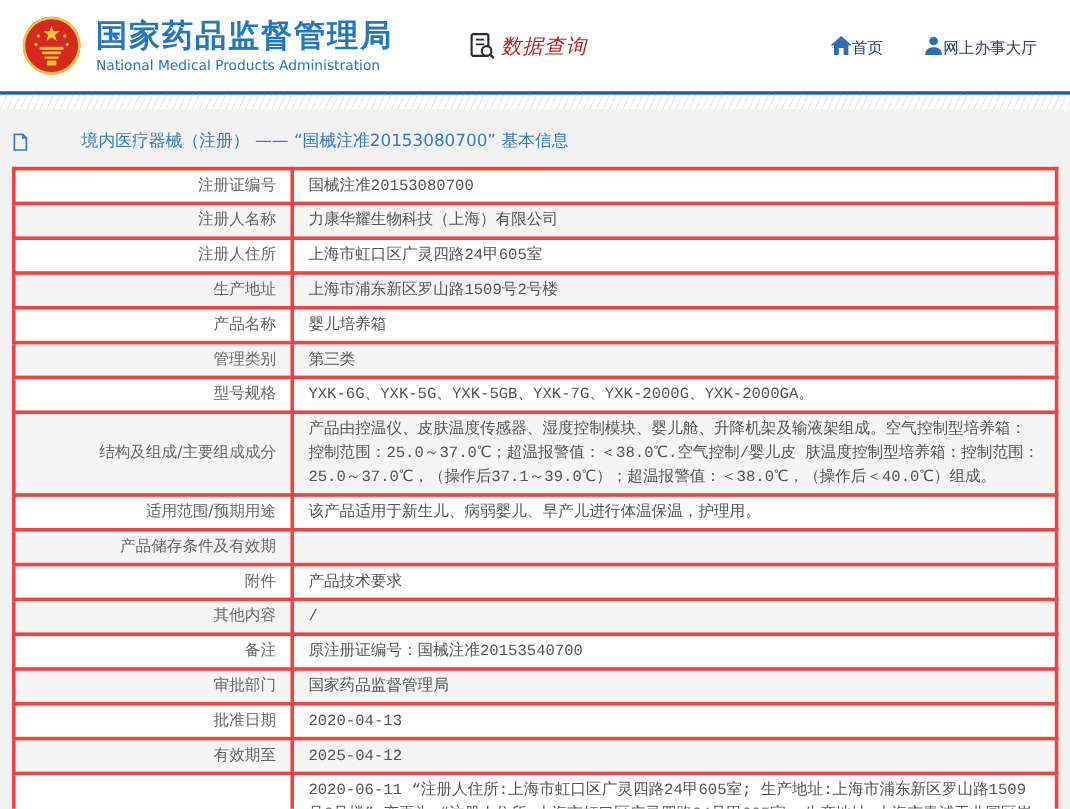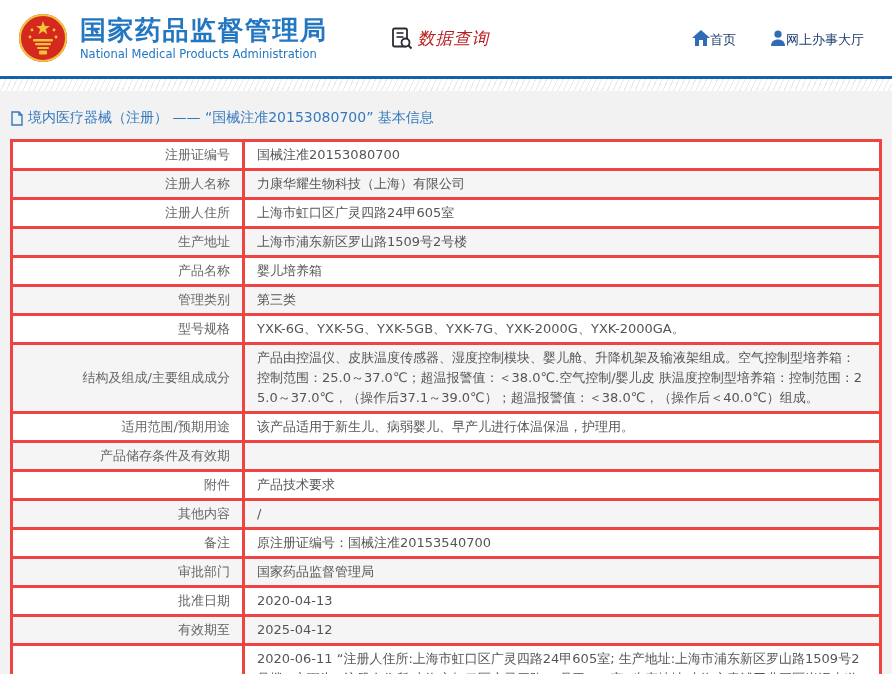--- a/index.html
+++ b/index.html
@@ -18,29 +18,29 @@
   .nav { margin-left:auto; display:flex; gap:34px; }
   .nav-item { display:flex; flex-direction:row; align-items:center; cursor:pointer; }
   .nav-item .lbl { font-size:13px; color:#1d3f6e; margin-top:4px; white-space:nowrap; }
 
   .blue-bar { height:3px; background:#1560ab; }
   .hatch { height:12px; background:#fff;
     background-image:repeating-linear-gradient(115deg,#e9e9ec 0 1px,transparent 1px 5px); }
 
   
   .content { padding:10px 10px 0 10px; }
-  .breadcrumb { display:flex; align-items:center; padding:8px 0 12px 0; }
+  .breadcrumb { display:flex; align-items:center; padding:8px 0 12px 0;gap:40px; }
   .breadcrumb .bc-text { font-size:14px; color:#3579bc; margin-left:4px; }
 
   table.reg { width:872px; border-collapse:collapse; background:#fff; table-layout:fixed; }
   table.reg tr:nth-child(even) { background:#f5f5f6; }
   table.reg th, table.reg td { border:3px solid #ef4444; font-size:13px;
     padding:3px 12px; line-height:20px; vertical-align:middle; }
   table.reg th { width:232px; text-align:right; font-weight:normal; color:#666; white-space:nowrap; }
-  table.reg td { color:#555; text-align:left; word-break:break-all; }
+  table.reg td { color:#555; text-align:left; word-break:break-all;font-family:Liberation Mono, monospace; }
 </style>
 </head>
 <body>
 
 <div class="header">
   <div class="brand">
     <svg class="emblem" viewBox="0 0 50 50">
       <circle cx="25" cy="25" r="24" fill="#d5281e"></circle>
       <circle cx="25" cy="25" r="23" fill="none" stroke="#f0c53a" stroke-width="2"></circle>
       <polygon fill="#f0c53a" points="25,8 26.8,13 32,13 27.8,16.2 29.4,21.2 25,18.2 20.6,21.2 22.2,16.2 18,13 23.2,13"></polygon>

